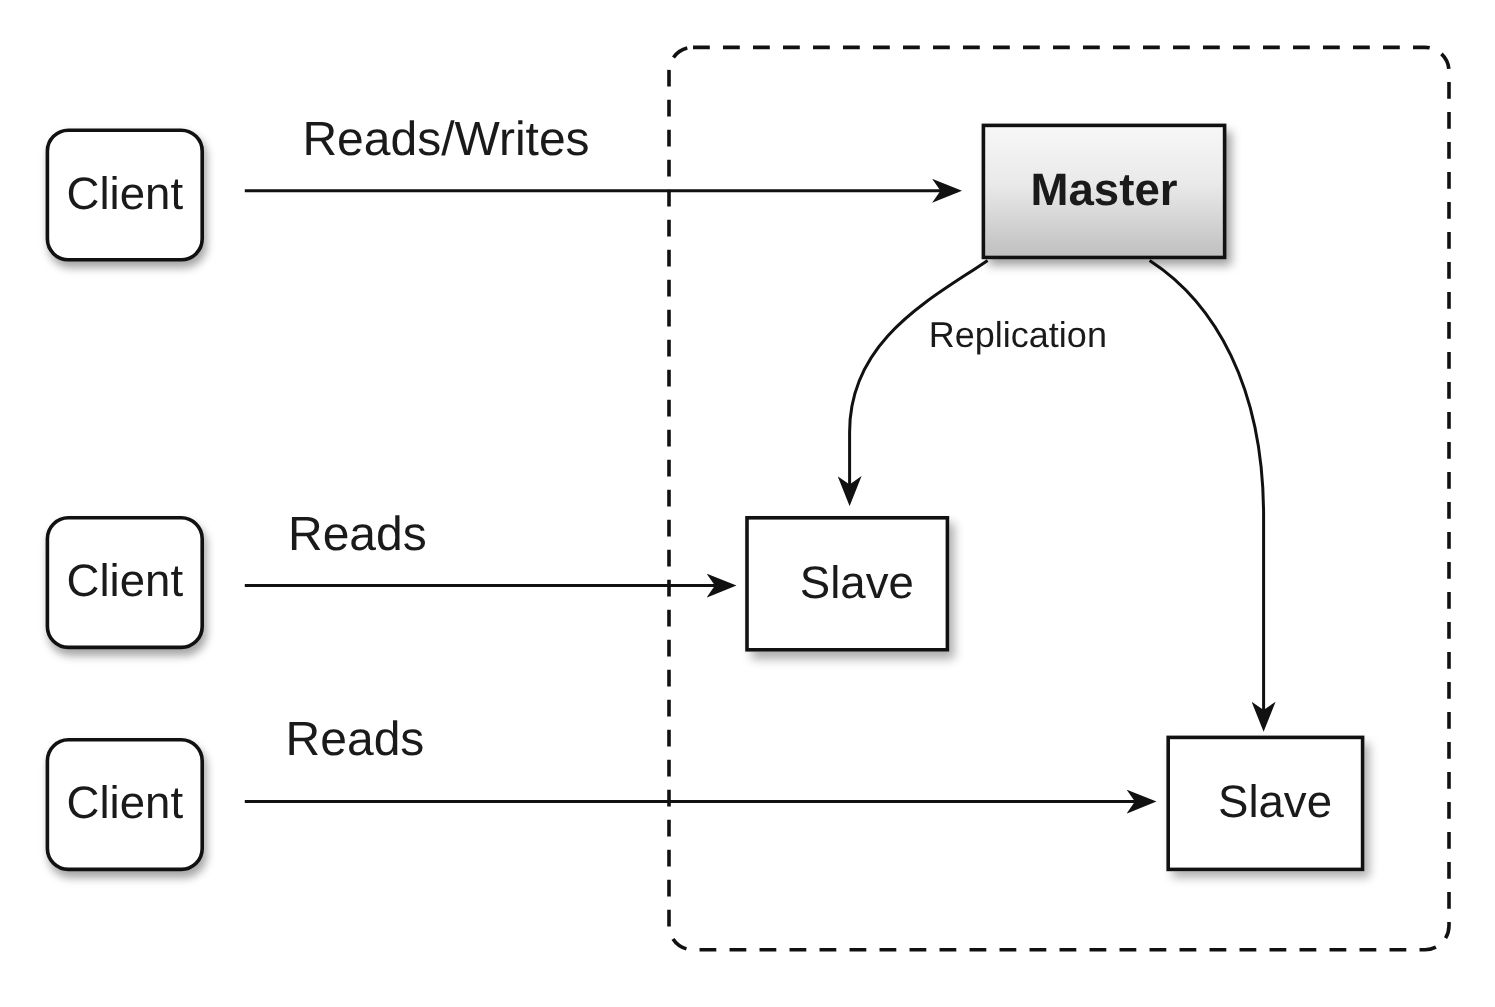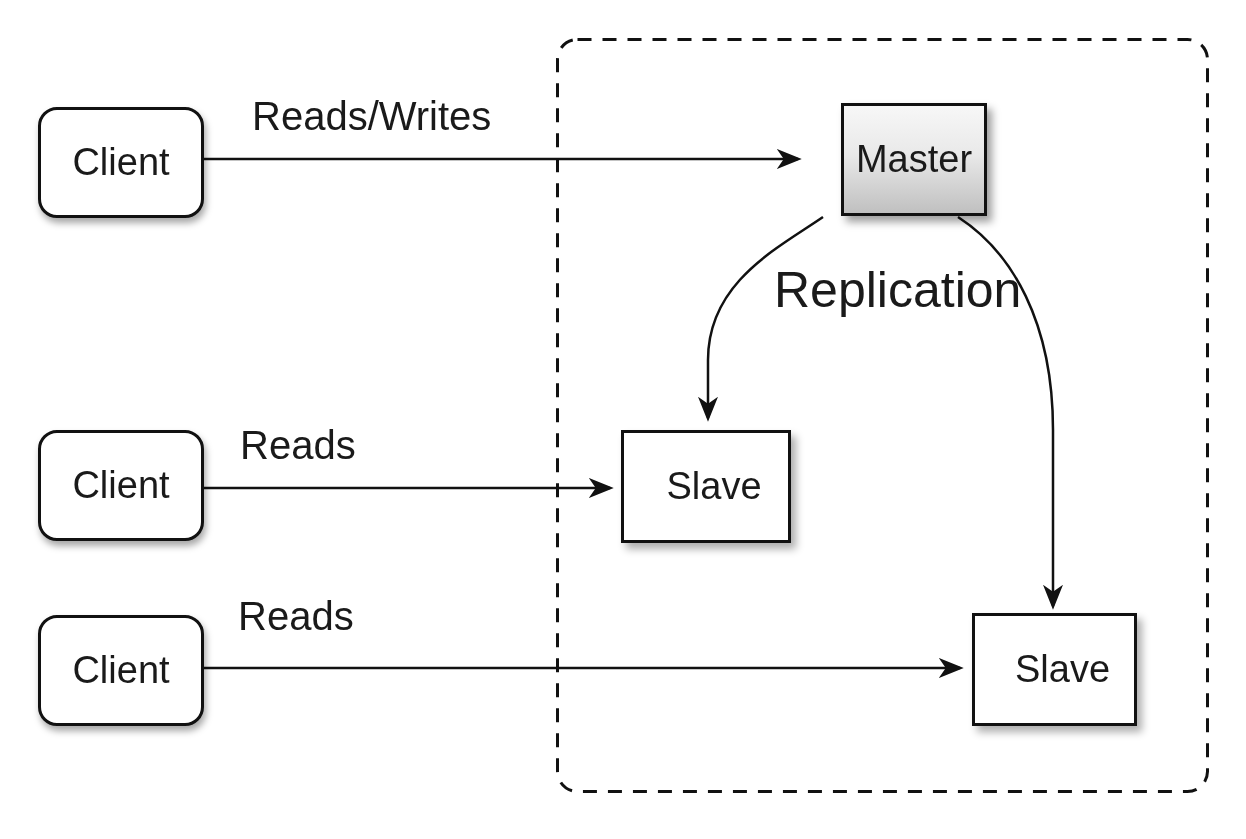--- a/index.html
+++ b/index.html
@@ -28,48 +28,49 @@
     border: 3px solid #111111;
     display: flex;
     align-items: center;
     justify-content: center;
     font-size: 38px;
     color: #1a1a1a;
     background: #ffffff;
   }
   .node.client {
     left: 38px;
-    width: 166px;
+    width: 132px;
     height: 111px;
     border-radius: 19px;
     box-shadow: 2px 5px 7px rgba(0,0,0,0.35);
   }
   .node.master {
-    left: 841px;
+    left: 818px;
     top: 103px;
-    width: 146px;
+    width: 204px;
     height: 113px;
     background: linear-gradient(180deg, #f7f7f7 0%, #e9e9e9 45%, #c0c0c0 100%);
     box-shadow: 5px 6px 8px rgba(0,0,0,0.38);
+    font-weight: bold;
   }
   .node.slave {
     width: 170px;
     height: 113px;
     box-shadow: 5px 6px 8px rgba(0,0,0,0.32);
     padding-left: 16px;
   }
   .elabel {
     position: absolute;
     font-size: 40px;
     line-height: 1;
     color: #1a1a1a;
     white-space: nowrap;
   }
   .elabel.replication {
-    font-size: 50px;
+    font-size: 30px;
   }
 </style>
 </head>
 <body>
 
 <div class="canvas">
 
   <svg class="connectors" viewBox="0 0 1246 839" xmlns="http://www.w3.org/2000/svg">
     <defs>
       <marker id="ah" viewBox="0 0 10 8" refX="8.5" refY="4" markerWidth="10" markerHeight="8" orient="auto-start-reverse" markerUnits="strokeWidth">

